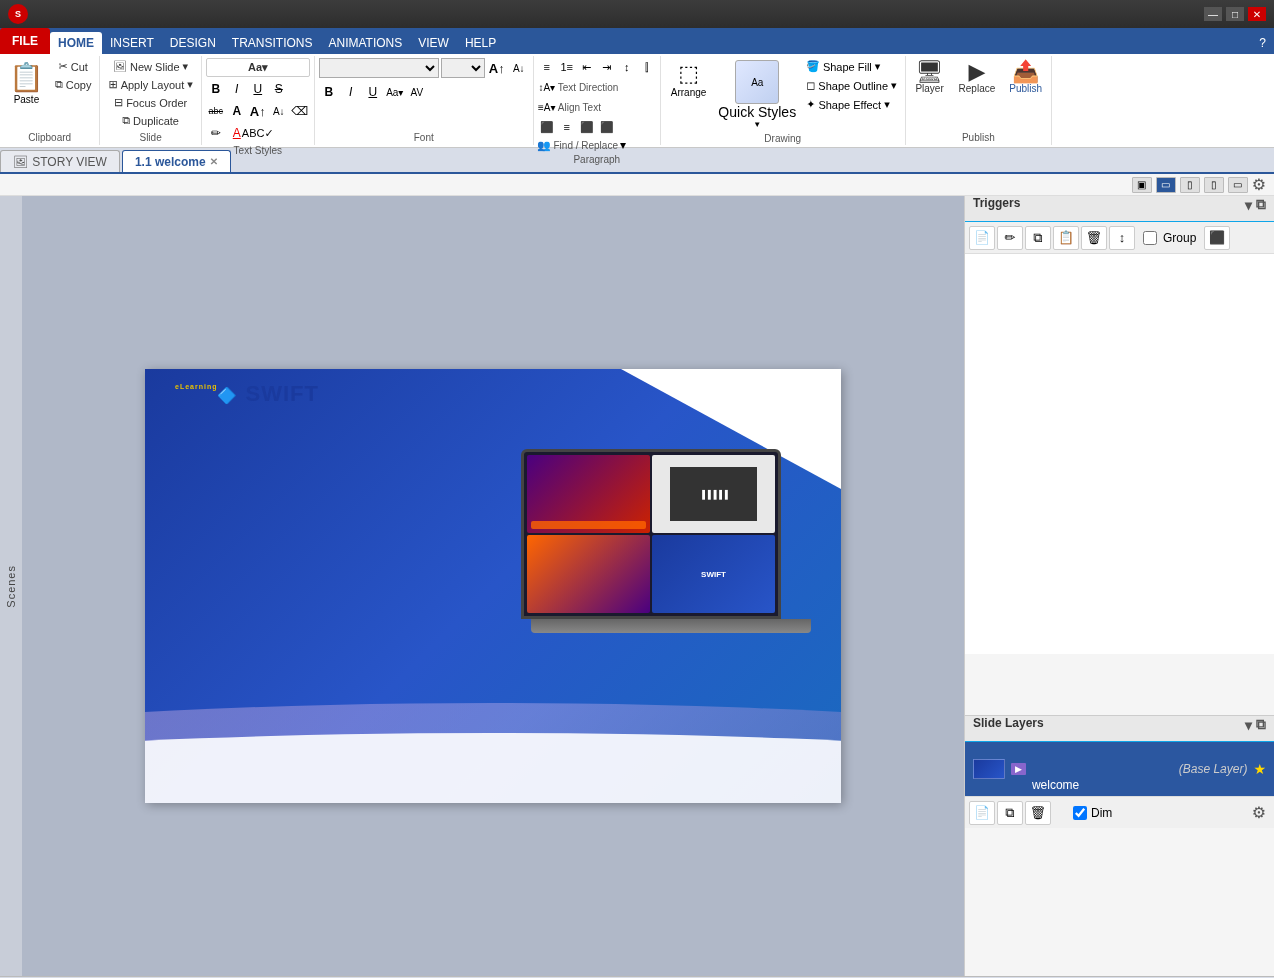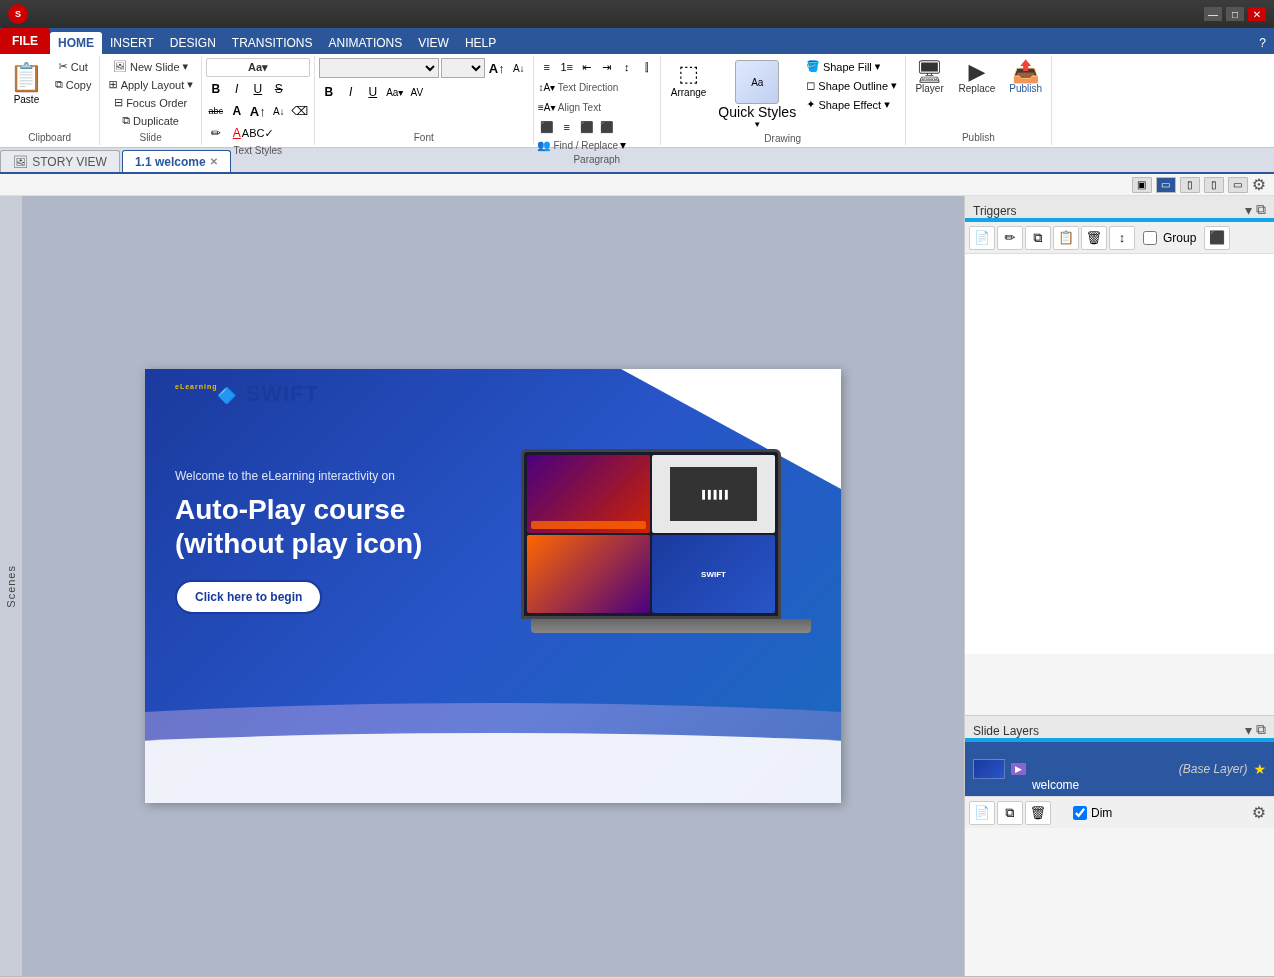--- a/index.html
+++ b/index.html
@@ -247,27 +247,27 @@
     }
 
     
     #triggers-section {
       flex: 1;
       border-bottom: 1px solid #ccc;
     }
     .panel-header {
       height: 26px;
       background: #e8e8e8;
-      border-bottom: 4px solid #0ea5e9;
-      display: flex;
-      align-items: flex-end;
+      border-bottom: 1px solid #0ea5e9;
+      display: flex;
+      align-items: flex-start;
       justify-content: space-between;
       padding: 0 8px;
       font-size: 12px;
-      font-weight: 400;
+      font-weight: 700;
       color: #333;
     }
     .panel-header-controls { display: flex; gap: 4px; align-items: center; }
     .panel-ctrl-btn { font-size: 14px; cursor: pointer; color: #555; }
 
     .triggers-toolbar {
       height: 32px;
       background: #f0f0f0;
       border-bottom: 1px solid #ddd;
       display: flex;
@@ -658,25 +658,20 @@
       <div class="slide-logo">
         <div style="display:flex;flex-direction:row;line-height:1;">
           <span style="color:#e8c000;font-size:7px;font-weight:600;letter-spacing:1px;">eLearning</span>
           <span style="color:#1a3a9e;font-size:22px;font-weight:900;letter-spacing:1px;">
             <span style="color:#e8c000;font-size:16px;">🔷</span>
             <span>SWIFT</span>
           </span>
         </div>
       </div>
 
-      <div class="slide-content">
-        <p class="slide-subtitle">Welcome to the eLearning interactivity on</p>
-        <div class="slide-title">Auto-Play course<br>(without play icon)</div>
-        <div class="slide-btn">Click here to begin</div>
-      </div>
 
       <div class="slide-laptop">
         <div class="laptop-screen">
           <div class="screen-tile" style="background:linear-gradient(135deg,#4a0080,#cc2200);display:flex;align-items:flex-end;padding:4px;">
             <div style="width:100%;height:8px;background:rgba(255,100,0,0.8);border-radius:2px;"></div>
           </div>
           <div class="screen-tile" style="background:#e8e8e8;display:flex;align-items:center;justify-content:center;">
             <div style="width:70%;height:70%;background:#333;display:flex;align-items:center;justify-content:center;">
               <div style="font-size:8px;color:#fff;">▐▐▐▐▐</div>
             </div>

